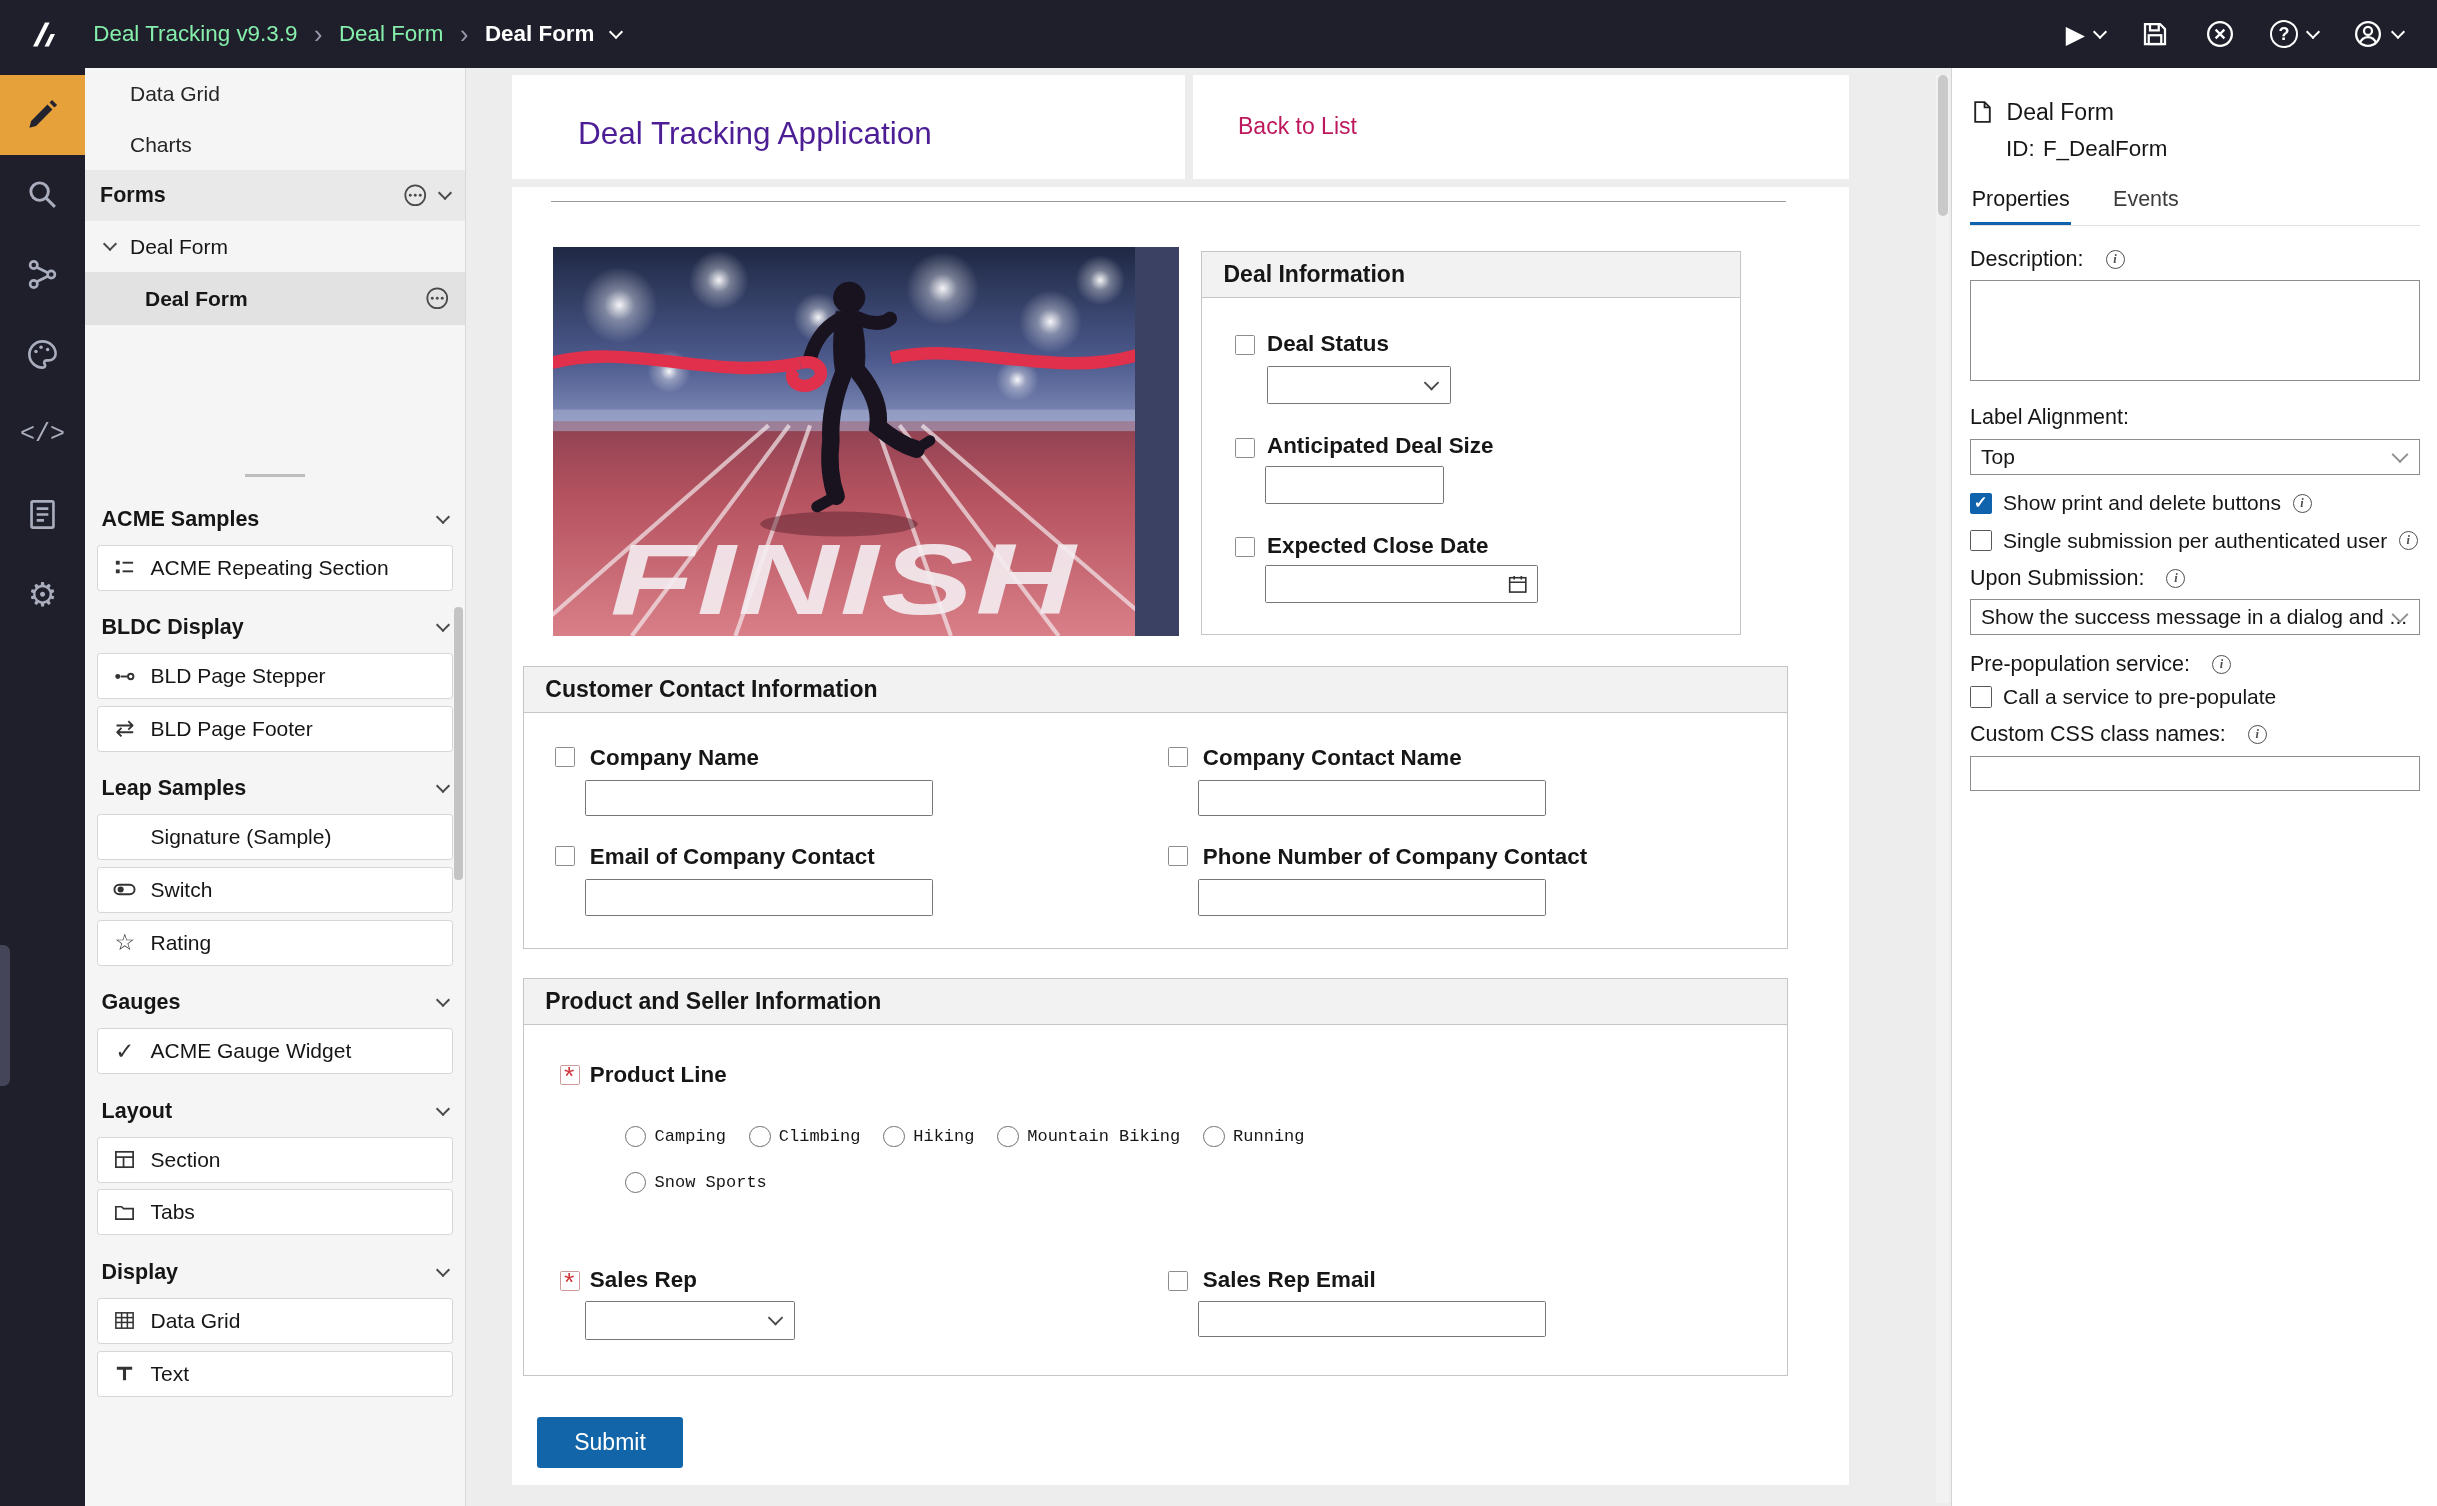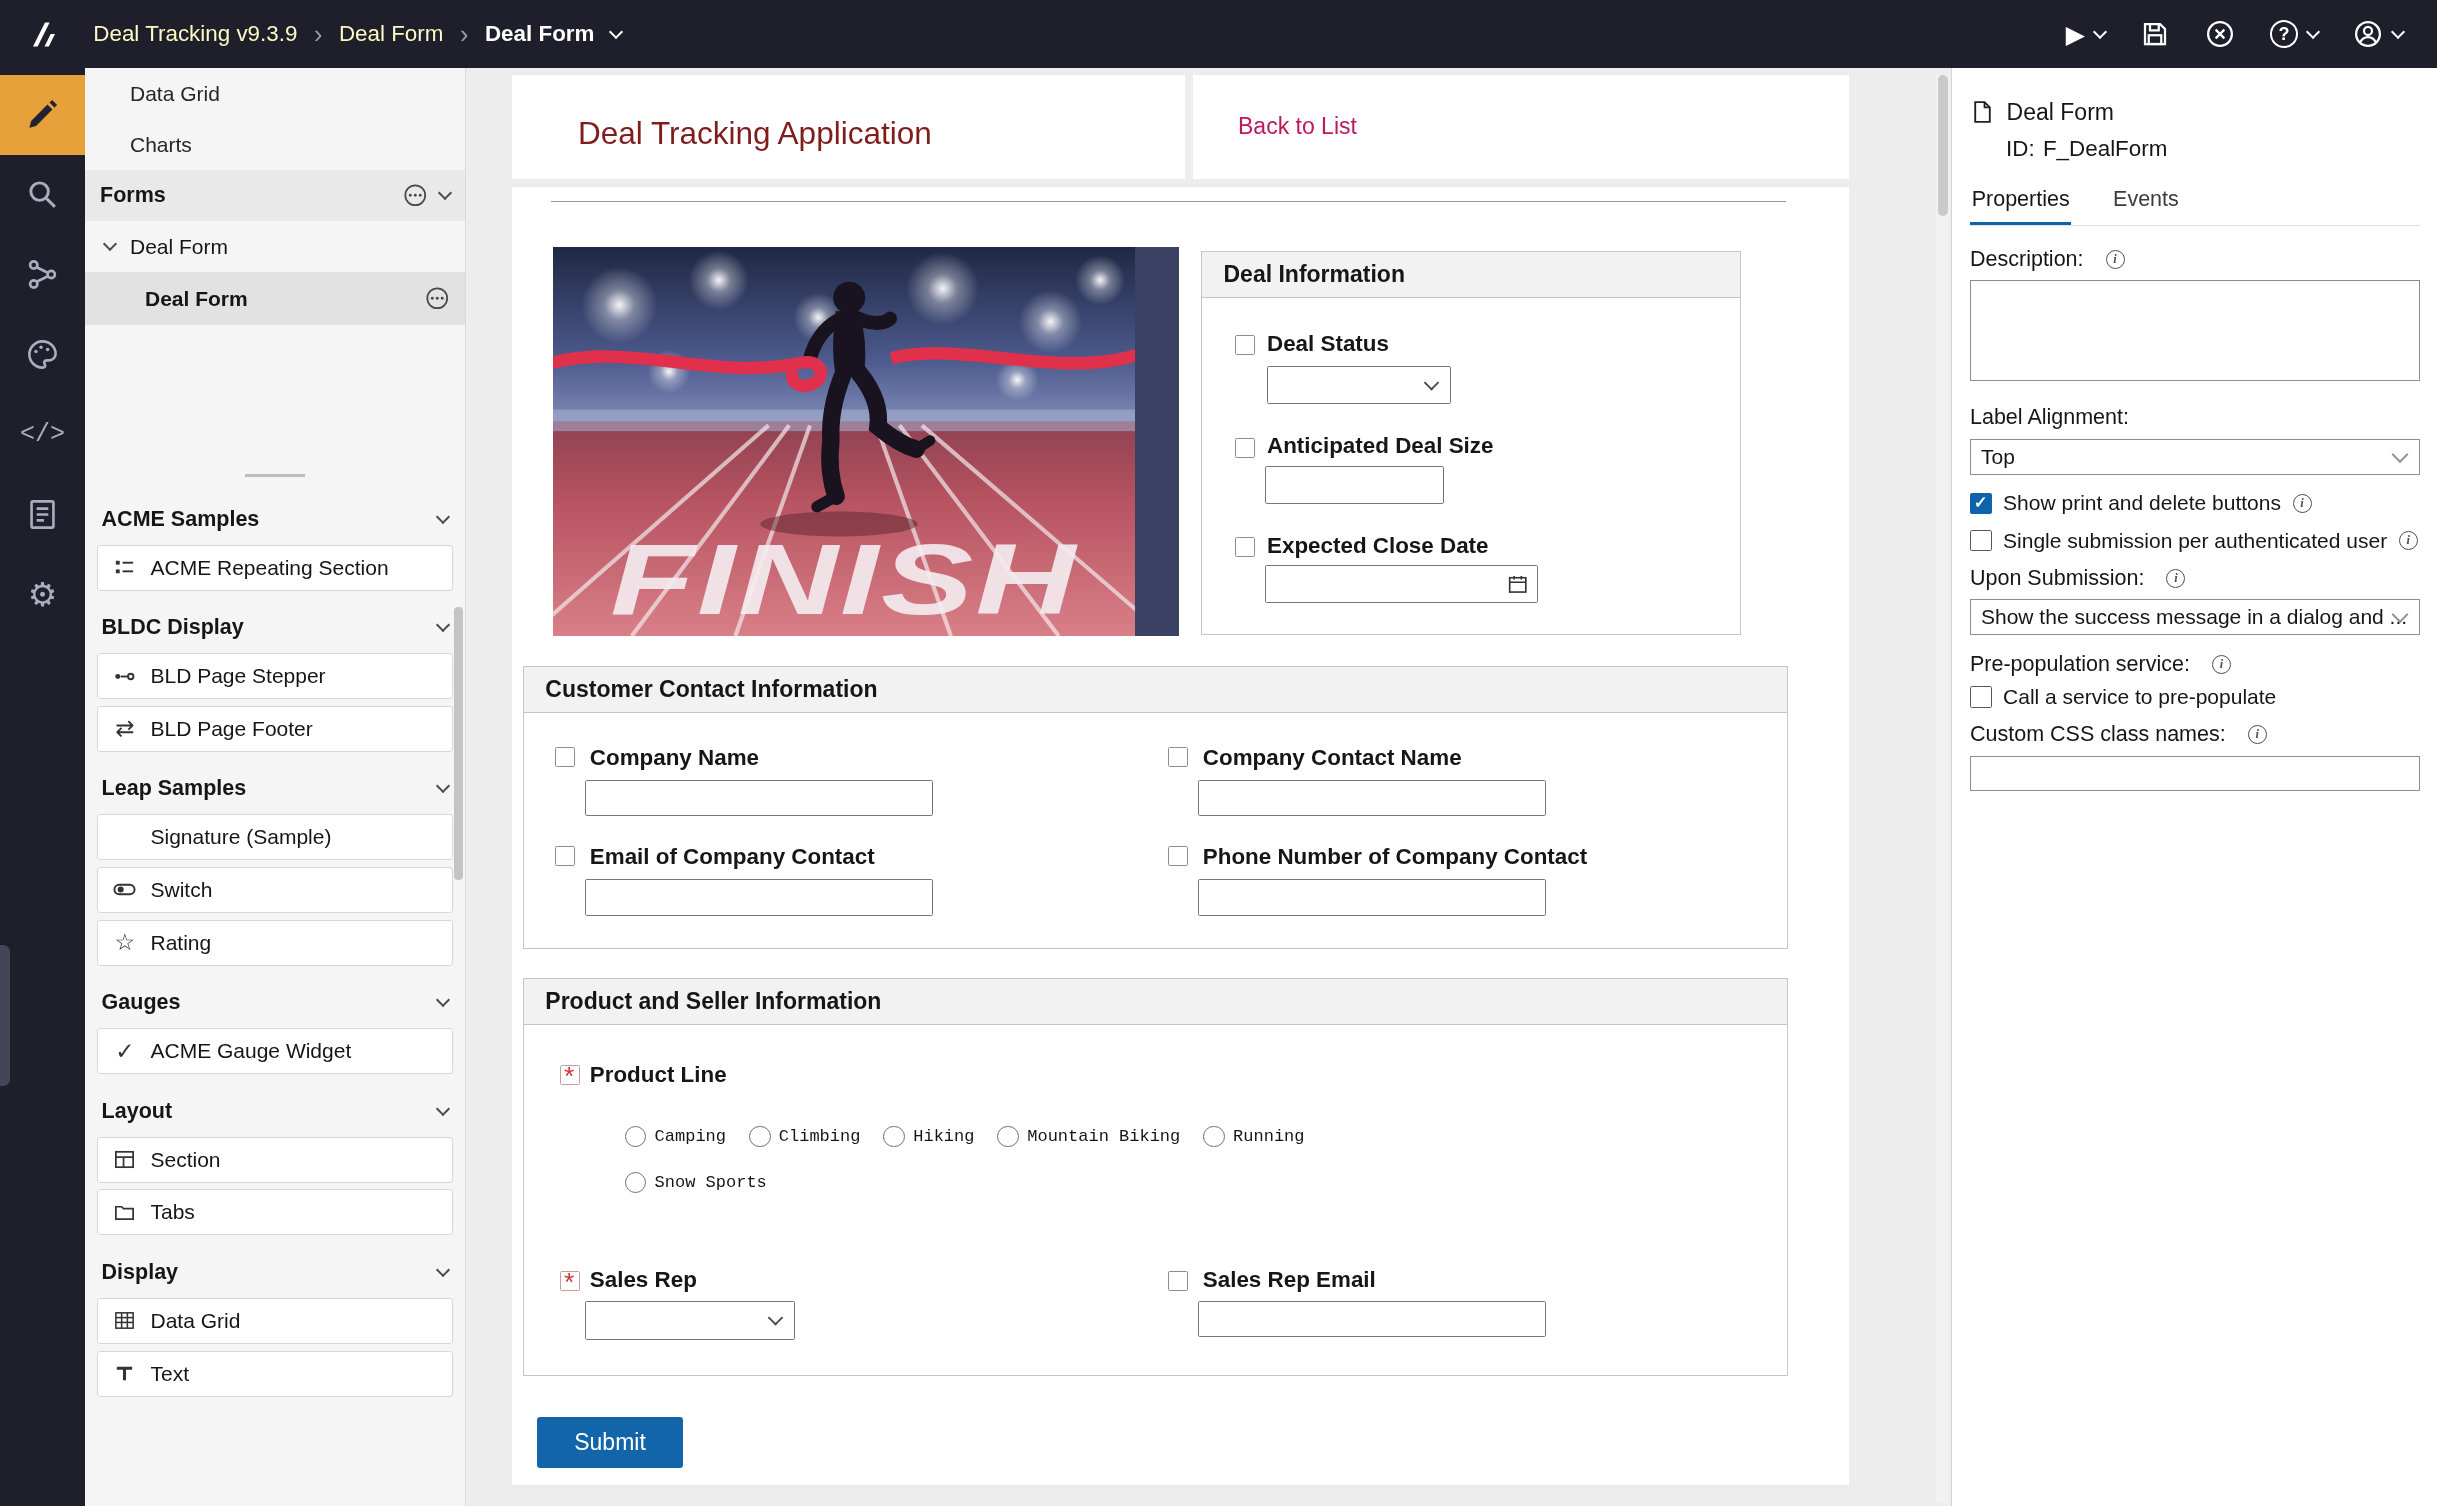--- a/index.html
+++ b/index.html
@@ -3,21 +3,21 @@
 <meta charset="utf-8">
 <style>
   * { box-sizing: border-box; margin: 0; padding: 0; }
   html,body { width:2438px; height:1506px; }
   body { font-family:"Liberation Sans", sans-serif; overflow:hidden; background:#ededed; color:#161616; }
 
   
   .topbar { height:68px; background:#1f1f2b; display:flex; align-items:center; color:#fff; position:relative; z-index:5; }
   .logo-box { width:85px; display:flex; justify-content:center; align-items:center; cursor:pointer; }
   .crumbs { display:flex; align-items:center; gap:16.6px; font-size:22.4px; margin-left:8.3px; }
-  .crumb { color:#fef9c3; cursor:pointer; white-space:nowrap; }
+  .crumb { color:#86efac; cursor:pointer; white-space:nowrap; }
   .crumb.current { font-weight:bold; color:#fff; }
   .sep { color:#9a9aac; font-size:25px; }
   .chev { display:inline-block; width:10px; height:10px; border-right:2.5px solid currentColor; border-bottom:2.5px solid currentColor; transform:rotate(45deg); margin-top:-5px; }
   .topbar-actions { margin-left:auto; display:flex; align-items:center; gap:35px; padding-right:35px; }
   .tb-group { display:flex; align-items:center; gap:10px; cursor:pointer; color:#fff; }
   .tb-group svg, .tb-btn svg { width:30px; height:30px; }
   .tb-btn { cursor:pointer; color:#fff; display:flex; align-items:center; }
   .glyph-play { font-size:25px; line-height:1; }
   .circle-glyph { width:28px; height:28px; border:2.1px solid #fff; border-radius:50%; display:flex; align-items:center; justify-content:center; font-size:18px; font-weight:bold; }
 
@@ -45,21 +45,21 @@
   .palette-gap .handle { position:absolute; left:50%; bottom:5px; transform:translateX(-50%); width:60px; height:3.3px; background:#bdbdbd; cursor:row-resize; }
   .pg-header { height:51px; display:flex; align-items:center; gap:11.6px; padding:0 16.6px; font-weight:bold; font-size:21.5px; margin-top:11.6px; cursor:pointer; }
   .p-item { margin:0 11.6px 6.6px 11.6px; height:46px; background:#fff; border:0.8px solid #d6d6d6; border-radius:3.3px; display:flex; align-items:center; padding-left:13.3px; gap:11.6px; cursor:grab; }
   .p-icon { width:28px; min-width:28px; display:flex; justify-content:center; align-items:center; color:#333; font-size:23px; }
   .p-icon svg { width:23px; height:23px; }
   .sb-scroll { position:absolute; right:2.5px; top:539px; width:8.3px; height:273px; background:#c4c4c4; border-radius:4.1px; cursor:pointer; }
 
   
   .canvas { flex:1; position:relative; background:#ededed; overflow:hidden; }
   .sheet { position:absolute; left:46px; top:6.6px; width:1337px; height:1410px; background:#fff; }
-  .sheet-title { position:absolute; left:66px; top:40px; font-size:31.5px; color:#7f1d1d; }
+  .sheet-title { position:absolute; left:66px; top:40px; font-size:31.5px; color:#4c1d95; }
   .back-link { position:absolute; left:726px; top:38px; font-size:23px; color:#be185d; cursor:pointer; }
   .gap-h { position:absolute; left:0; top:104px; width:100%; height:8.3px; background:#ededed; }
   .gap-v { position:absolute; left:673px; top:0; width:8.3px; height:104px; background:#ededed; }
   .sheet-hr { position:absolute; left:39px; top:126px; width:1235px; height:1.7px; background:#9a9a9a; }
   .hero { position:absolute; left:41px; top:172px; width:626px; height:389px; overflow:hidden; background:#3a4163; }
 
   .fbox { position:absolute; border:0.8px solid #c6c6c6; background:#fff; }
   .fbox-header { height:46px; background:#f2f2f2; border-bottom:0.8px solid #c6c6c6; font-weight:bold; font-size:23px; display:flex; align-items:center; padding-left:21.5px; }
   .cb { position:absolute; width:20px; height:20px; border:1.7px solid #8d8d8d; background:#fff; border-radius:1.7px; cursor:pointer; }
   .req { position:absolute; width:20px; height:20px; border:1.7px solid #cf9a9a; border-radius:1.7px; cursor:pointer; }

